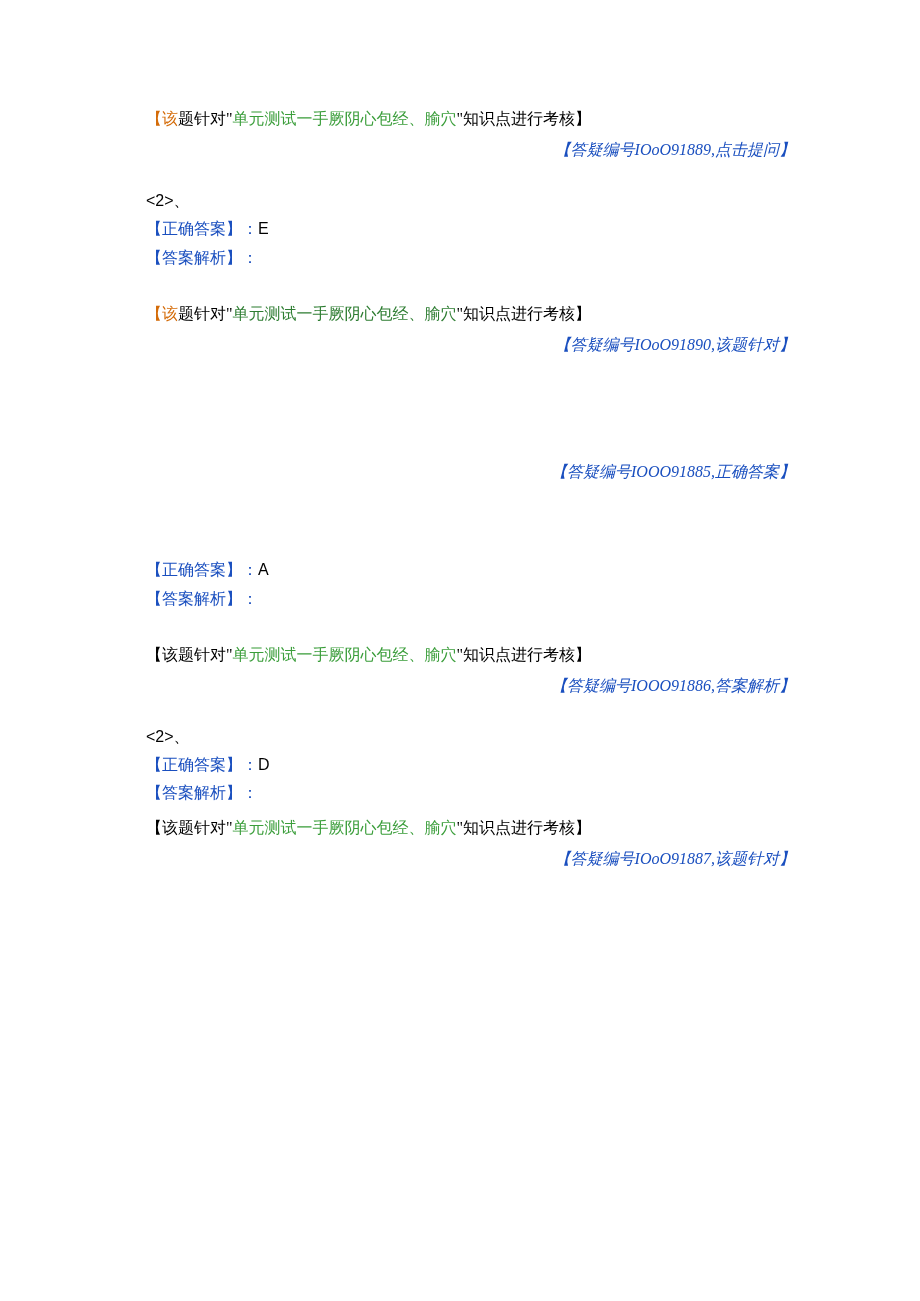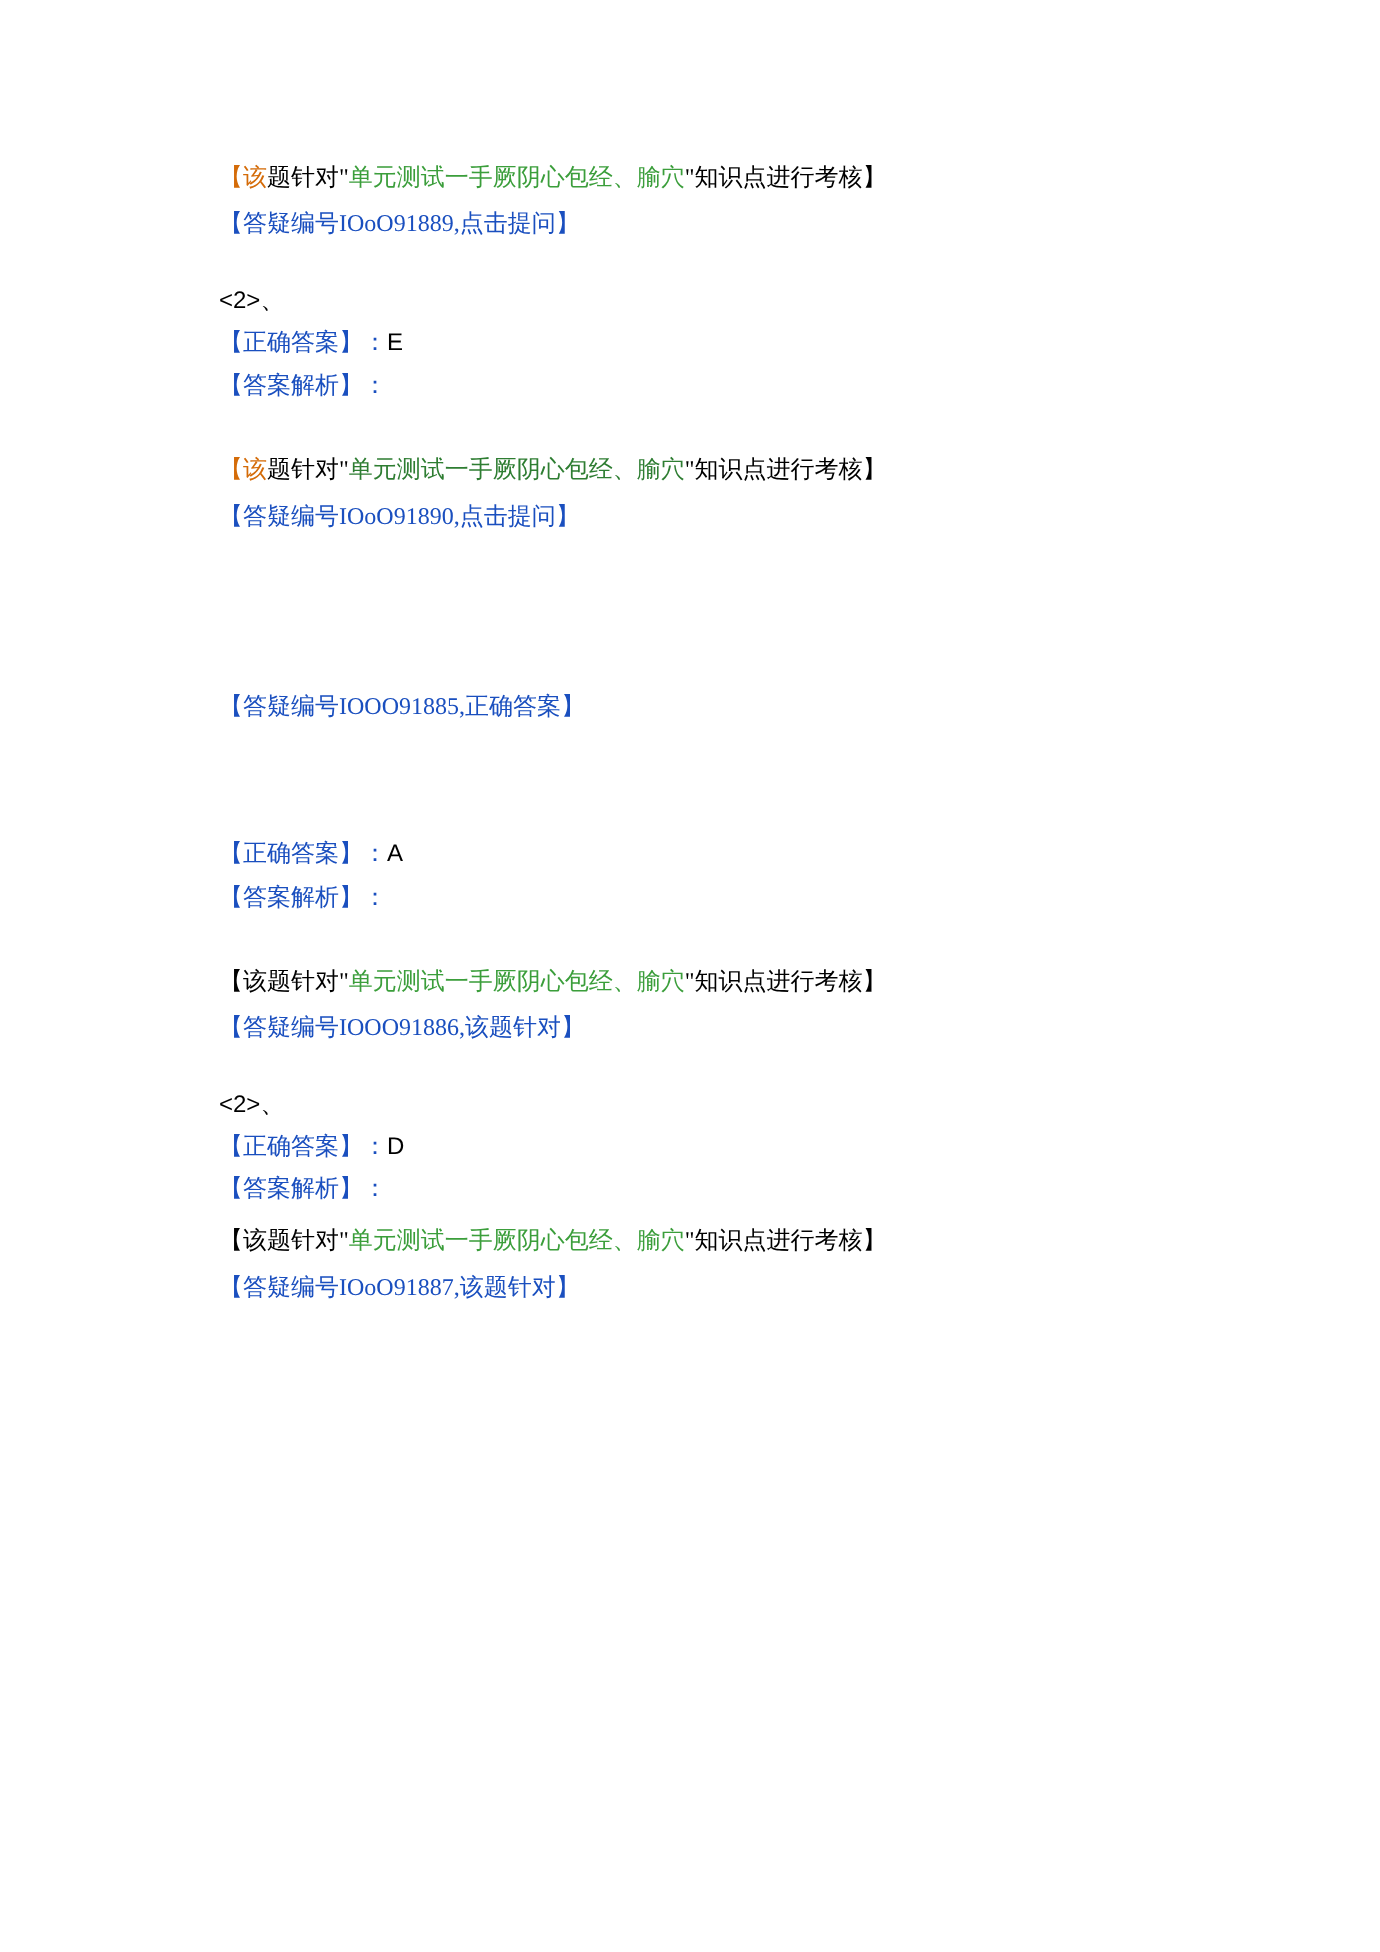--- a/index.html
+++ b/index.html
@@ -13,24 +13,25 @@
     position: relative;
     padding-top: 108px;
   }
   .block { margin-left: 146px; margin-right: 100px; }
   .line { line-height: 1.4; margin-bottom: 6px; }
   .orange { color: #d46b08; }
   .green { color: #3b9e3b; }
   .darkgreen { color: #2e7d32; }
   .blue { color: #1a4fbf; }
   .right {
-    text-align: left;
+    text-align: right;
     margin-right: 125px;
     margin-left: 146px;
     margin-bottom: 6px;
+    font-style: italic;
   }
   .arial { font-family: Arial, "Helvetica", sans-serif; }
   .gap-small { height: 16px; }
   .gap-med { height: 64px; }
   .gap-ans { height: 28px; }
   .gap-before-right { height: 3px; }
   .gap-after-right { height: 6px; }
   .gap-large { height: 92px; }
 </style>
 </head>
@@ -53,21 +54,21 @@
 </div>
 <div class="block line">
   <span class="blue">【答案解析】：</span>
 </div>
 <div class="gap-ans"></div>
 <div class="block line">
   <span class="orange">【该</span><span>题针对"</span><span class="darkgreen">单元测试一手厥阴心包经、腧穴</span><span>"知识点进行考核】</span>
 </div>
 <div class="gap-before-right"></div>
 <div class="right line">
-  <span class="blue">【答疑编号IOoO91890,点击提问】</span>
+  <span class="blue">【答疑编号IOoO91890,该题针对】</span>
 </div>
 <div class="gap-after-right"></div>
 
 <div class="gap-large"></div>
 
 <div class="right line">
   <span class="blue">【答疑编号IOOO91885,正确答案】</span>
 </div>
 <div class="gap-after-right"></div>
 
@@ -78,21 +79,21 @@
 </div>
 <div class="block line">
   <span class="blue">【答案解析】：</span>
 </div>
 <div class="gap-ans"></div>
 <div class="block line">
   <span>【该题针对"</span><span class="green">单元测试一手厥阴心包经、腧穴</span><span>"知识点进行考核】</span>
 </div>
 <div class="gap-before-right"></div>
 <div class="right line">
-  <span class="blue">【答疑编号IOOO91886,该题针对】</span>
+  <span class="blue">【答疑编号IOOO91886,答案解析】</span>
 </div>
 <div class="gap-after-right"></div>
 
 <div class="gap-small"></div>
 
 <div class="block line arial">&lt;2&gt;、</div>
 <div class="block line">
   <span class="blue">【正确答案】：</span><span class="arial">D</span>
 </div>
 <div class="block line">

